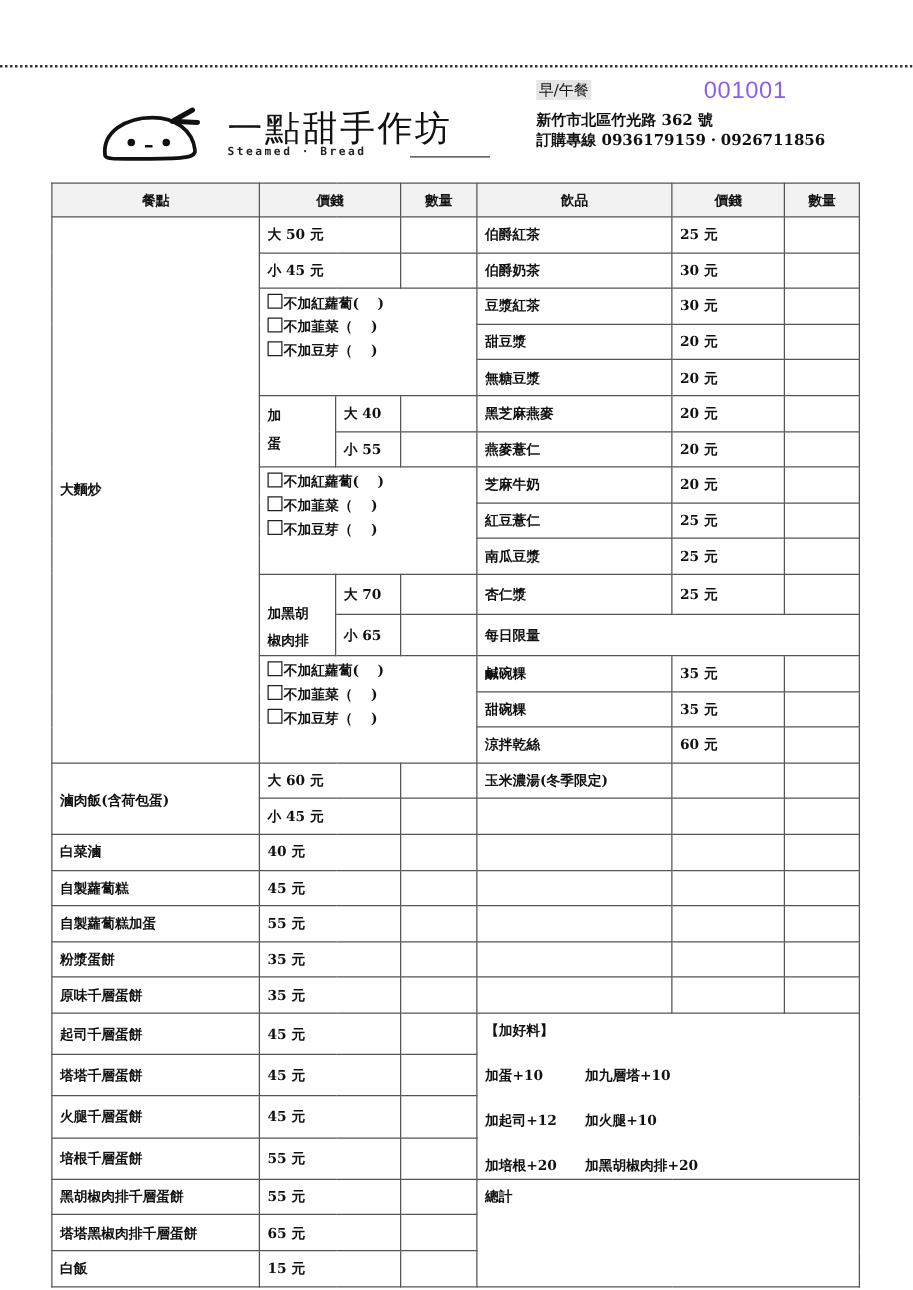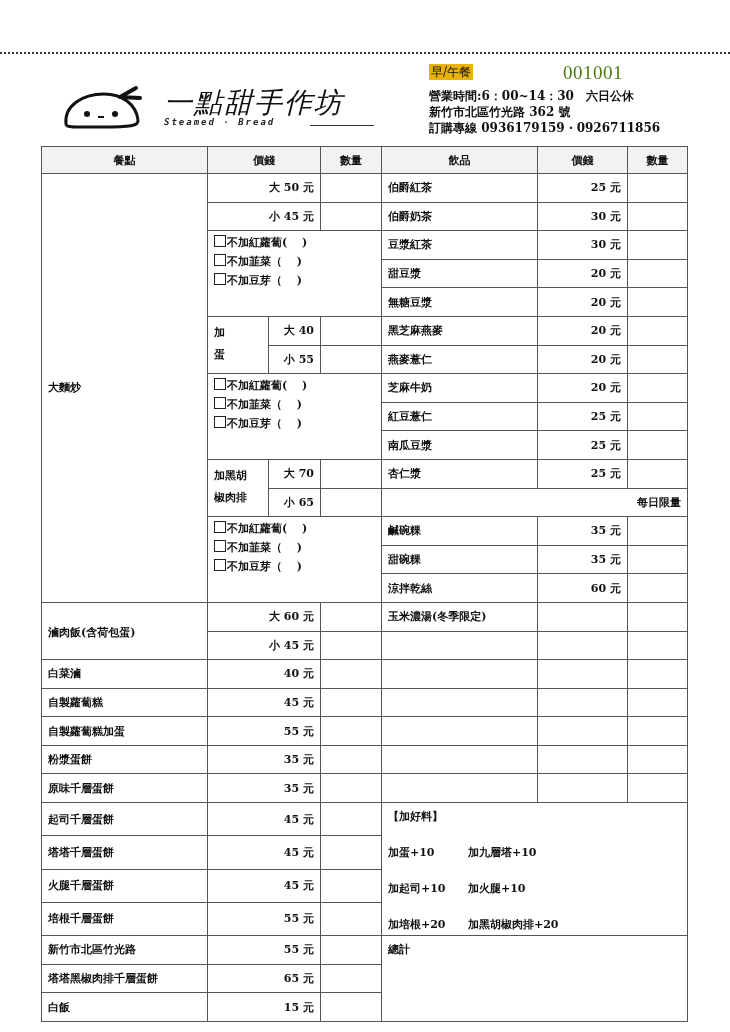--- a/index.html
+++ b/index.html
@@ -1,31 +1,31 @@
 <!DOCTYPE html>
 <html><head>
 <meta charset="utf-8">
 <style>
   * { box-sizing: border-box; margin: 0; padding: 0; }
   html, body { width: 730px; height: 1032px; background: #ffffff; overflow: hidden; }
   body { position: relative; font-family: "DejaVu Serif", "Liberation Serif", serif; color: #111; }
   .cutline { position: absolute; left: 0; top: 52px; width: 730px; border-top: 2px dotted #333; }
-  .logo { position: absolute; left: 60px; top: 84px; width: 320px; height: 46px; font-style: italic; }
+  .logo { position: absolute; left: 78px; top: 84px; width: 320px; height: 46px; }
   .logo-title { position: absolute; left: 104px; top: 0px; font-family: "DejaVu Sans", sans-serif; font-size: 28px; letter-spacing: 2px; color: #111; white-space: nowrap; }
   .logo-sub { position: absolute; left: 104px; top: 33px; font-family: "DejaVu Sans Mono", monospace; font-size: 9px; letter-spacing: 2px; font-weight: bold; color: #222; white-space: nowrap; }
   .logo-line { position: absolute; left: 250px; top: 41px; width: 64px; border-top: 1px solid #333; }
   .info { position: absolute; left: 429px; top: 64px; width: 270px; font-size: 12px; line-height: 16px; font-weight: bold; }
-  .meal-tag { display: inline-block; background: #eab308; padding: 0 2px; font-weight: normal; font-size: 12px; }
-  .order-no { position: absolute; left: 563px; top: 62px; font-family: Liberation Serif, serif; font-size: 19px; color: #4d7c0f; letter-spacing: 0.5px; }
+  .meal-tag { display: inline-block; background: #e5e5e5; padding: 0 2px; font-weight: normal; font-size: 12px; }
+  .order-no { position: absolute; left: 563px; top: 62px; font-family: Liberation Sans, sans-serif; font-size: 19px; color: #8b5cf6; letter-spacing: 0.5px; }
   .info-lines { position: absolute; left: 0; top: 24px; white-space: nowrap; }
 
   table.menu { position: absolute; left: 41px; top: 146px; width: 646px; border-collapse: collapse; table-layout: fixed; font-size: 11px; border-radius: 30px; }
   table.menu td, table.menu th { border: 1px solid #555; height: 28.6px; padding: 0 6px; vertical-align: middle; font-weight: bold; }
   table.menu th { background: #f2f2f2; font-weight: bold; text-align: center; height: 27px; }
-  .c { text-align: right; }
+  .c { text-align: left; }
   .opts { padding: 2px 6px 0 6px !important; vertical-align: top !important; line-height: 19px; font-weight: bold; white-space: nowrap; }
   .opts .box { display: inline-block; width: 12px; height: 12px; border: 1px solid #222; vertical-align: -1px; margin-right: 1px; }
   .addons { vertical-align: top !important; padding-top: 4px !important; line-height: 20px; }
   .addons .row span { display: inline-block; }
   .addons .row span:first-child { width: 80px; margin-top: 16px; }
   .total { vertical-align: top !important; padding-top: 6px !important; }
 </style>
 </head>
 <body>
 
@@ -40,21 +40,20 @@
     <path d="M60 13 L 76 4 M 60 13 L 80 14" stroke="#111" stroke-width="4" stroke-linecap="round"></path>
   </svg>
   <div class="logo-title">一點甜手作坊</div>
   <div class="logo-sub">Steamed · Bread</div>
   <div class="logo-line"></div>
 </div>
 
 <div class="info">
   <span class="meal-tag">早/午餐</span>
   <div class="info-lines">
-    <div>營業時間:6：00~14：30　六日公休</div>
     <div>新竹市北區竹光路 362 號</div>
     <div>訂購專線 0936179159・0926711856</div>
   </div>
 </div>
 <div class="order-no">001001</div>
 
 <table class="menu">
   <colgroup>
     <col style="width:166px">
       <col style="width:61px">
@@ -146,21 +145,21 @@
     <td class="c">25 元</td>
     <td></td>
   </tr>
   <tr>
     <td>南瓜豆漿</td>
     <td class="c">25 元</td>
     <td></td>
   </tr>
 
   <tr>
-    <td rowspan="2" style="vertical-align:top;padding-top:5px;line-height:22px;white-space:nowrap;">
+    <td rowspan="2" style="vertical-align:top;padding-top:20px;line-height:22px;white-space:nowrap;">
       <div>加黑胡</div>
       <div>椒肉排</div>
     </td>
     <td class="c">大 70</td>
     <td></td>
     <td>杏仁漿</td>
     <td class="c">25 元</td>
     <td></td>
   </tr>
   <tr>
@@ -245,41 +244,41 @@
         <td></td>
         <td></td>
   </tr>
   <tr>
     <td>起司千層蛋餅</td>
     <td colspan="2" class="c">45 元</td>
     <td></td>
     <td colspan="3" rowspan="4" class="addons">
       <div>【加好料】</div>
       <div class="row"><span>加蛋+10</span><span>加九層塔+10</span></div>
-      <div class="row"><span>加起司+10</span><span>加火腿+10</span></div>
+      <div class="row"><span>加起司+12</span><span>加火腿+10</span></div>
       <div class="row"><span>加培根+20</span><span>加黑胡椒肉排+20</span></div>
     </td>
   </tr>
   <tr>
     <td>塔塔千層蛋餅</td>
     <td colspan="2" class="c">45 元</td>
     <td></td>
   </tr>
   <tr>
     <td>火腿千層蛋餅</td>
     <td colspan="2" class="c">45 元</td>
     <td></td>
   </tr>
   <tr>
     <td>培根千層蛋餅</td>
     <td colspan="2" class="c">55 元</td>
     <td></td>
   </tr>
   <tr>
-    <td>新竹市北區竹光路</td>
+    <td>黑胡椒肉排千層蛋餅</td>
     <td colspan="2" class="c">55 元</td>
     <td></td>
     <td colspan="3" rowspan="3" class="total">
       <span>總計</span>
     </td>
   </tr>
   <tr>
     <td>塔塔黑椒肉排千層蛋餅</td>
     <td colspan="2" class="c">65 元</td>
     <td></td>

